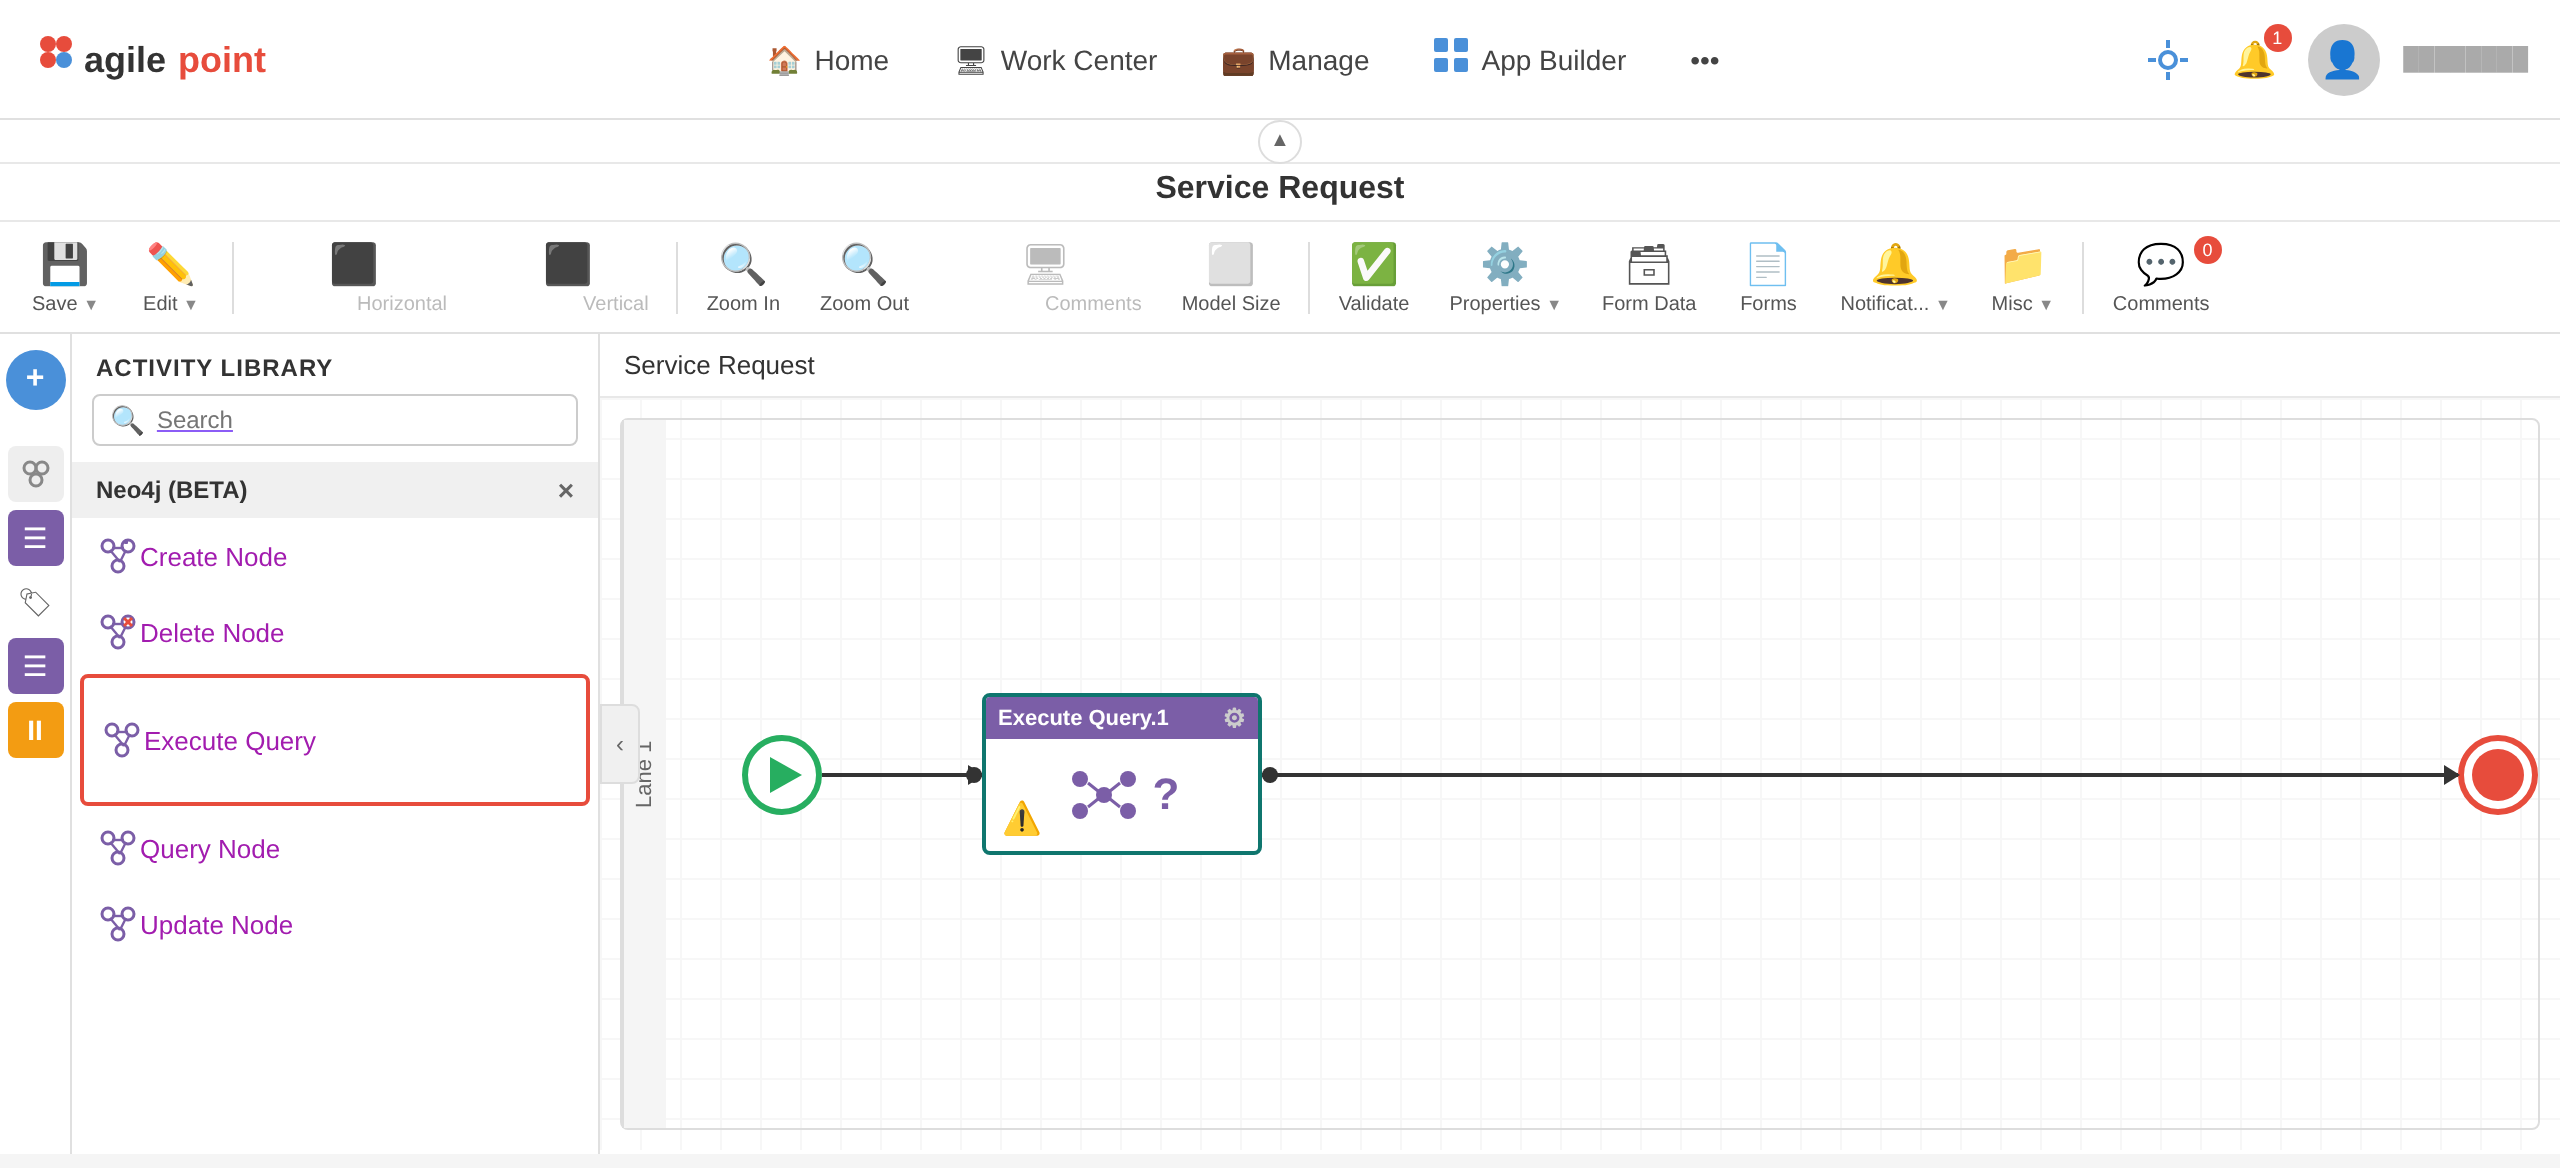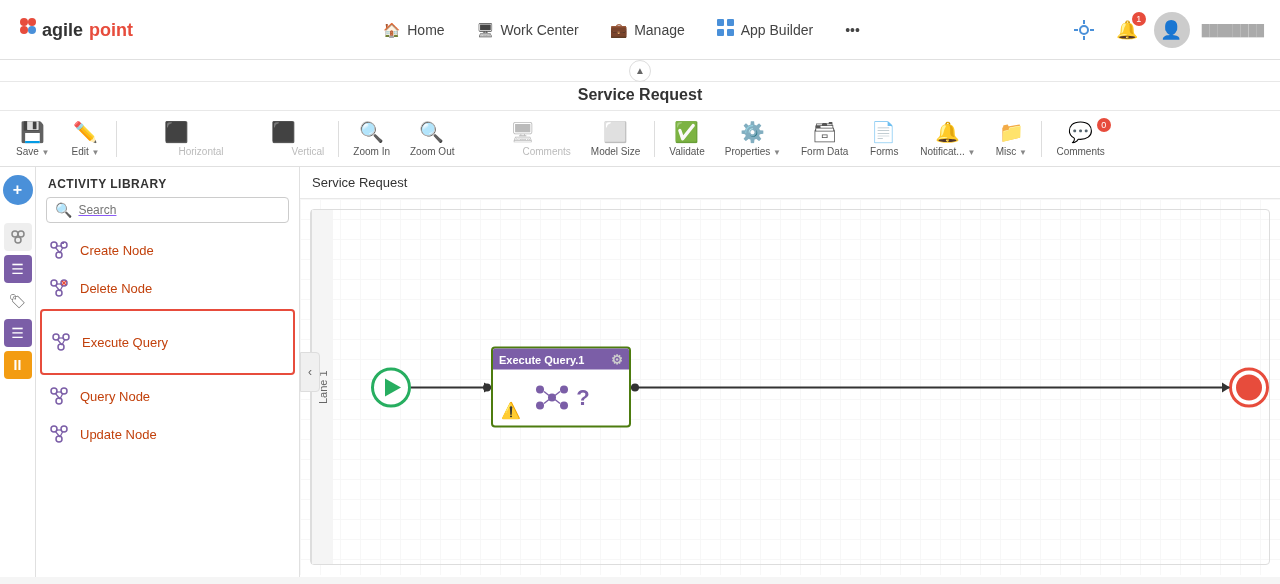--- a/index.html
+++ b/index.html
@@ -137,23 +137,23 @@
     }
     .search-icon-svg { font-size: 14px; color: #888; }
     .group-header {
       padding: 6px 12px;
       font-size: 12px; font-weight: 600; color: #333;
       display: flex; align-items: center; justify-content: space-between;
       background: #f9f9f9;
     }
     .activity-list { overflow-y: auto; flex: 1; }
     .activity-item {
-      display: flex; align-items: center; gap: 10px;
+      display: flex; align-items: center; 
       padding: 8px 12px;
-      cursor: pointer; color: #c2410c; font-size: 13px;
+      cursor: pointer; color: #a21caf; font-size: 13px;
     }
     .activity-item.selected { background: #fff; border: 2px solid #e74c3c; border-radius: 4px; margin: 2px 4px; padding: 20px 8px; }
 
     
     .collapse-btn {
       position: absolute;
       left: 298px;
       top: 50%;
       transform: translateY(-50%);
       width: 20px; height: 40px;
@@ -216,21 +216,21 @@
       width: 40px; height: 40px; border-radius: 50%;
       border: 3px solid #27ae60; background: #fff;
       display: flex; align-items: center; justify-content: center;
       position: relative;
     }
     .start-node-inner { width: 0; height: 0; border-style: solid; border-width: 9px 0 9px 16px; border-color: transparent transparent transparent #27ae60; margin-left: 3px; }
 
     
     .activity-node {
       width: 140px; min-height: 80px;
-      border: 2px solid #4d7c0f;
+      border: 2px solid #0f766e;
       border-radius: 4px; background: #fff;
       position: relative;
       flex-shrink: 0;
     }
     .activity-node-header {
       background: #7b5ea7; color: #fff;
       padding: 3px 6px;
       font-size: 11px; font-weight: 600;
       display: flex; align-items: center; justify-content: space-between;
       border-radius: 2px 2px 0 0;
@@ -466,20 +466,24 @@
     <div class="activity-header">
       <span>ACTIVITY LIBRARY</span>
     </div>
     <div class="activity-search">
       <span class="search-icon-svg">🔍</span>
       <input type="text" placeholder="Search" style="">
     </div>
 
     <div class="activity-list">
 
+      <div class="group-header neo4j-group">
+        <span>Neo4j (BETA)</span>
+        <span style="cursor:pointer;font-size:14px;color:#666;">×</span>
+      </div>
 
       <div class="activity-item">
         <svg width="22" height="22" viewBox="0 0 22 22">
           <circle cx="6" cy="6" r="3" fill="none" stroke="#7b5ea7" stroke-width="1.5"></circle>
           <circle cx="16" cy="6" r="3" fill="none" stroke="#7b5ea7" stroke-width="1.5"></circle>
           <circle cx="11" cy="16" r="3" fill="none" stroke="#7b5ea7" stroke-width="1.5"></circle>
           <line x1="8" y1="7" x2="14" y2="7" stroke="#7b5ea7" stroke-width="1.2"></line>
           <line x1="7" y1="8" x2="12" y2="14" stroke="#7b5ea7" stroke-width="1.2"></line>
           <line x1="15" y1="8" x2="12" y2="14" stroke="#7b5ea7" stroke-width="1.2"></line>
           <line x1="14" y1="4" x2="16" y2="4" stroke="#7b5ea7" stroke-width="1.5"></line>

